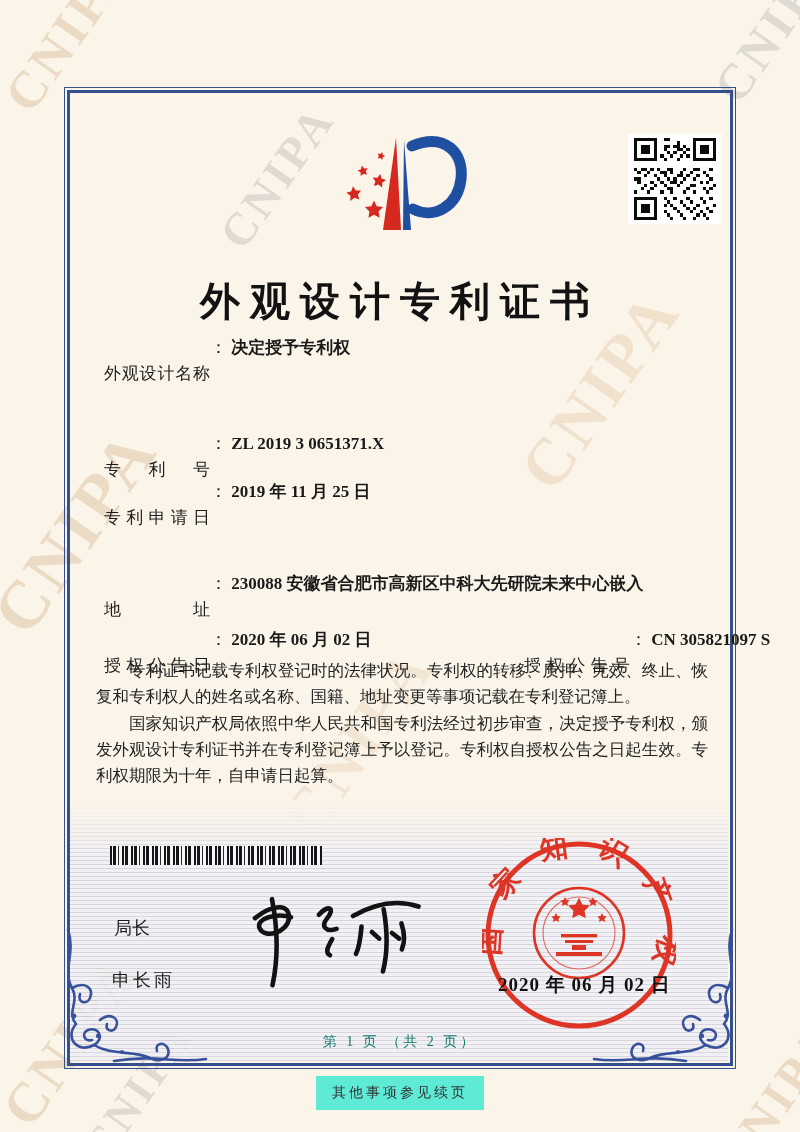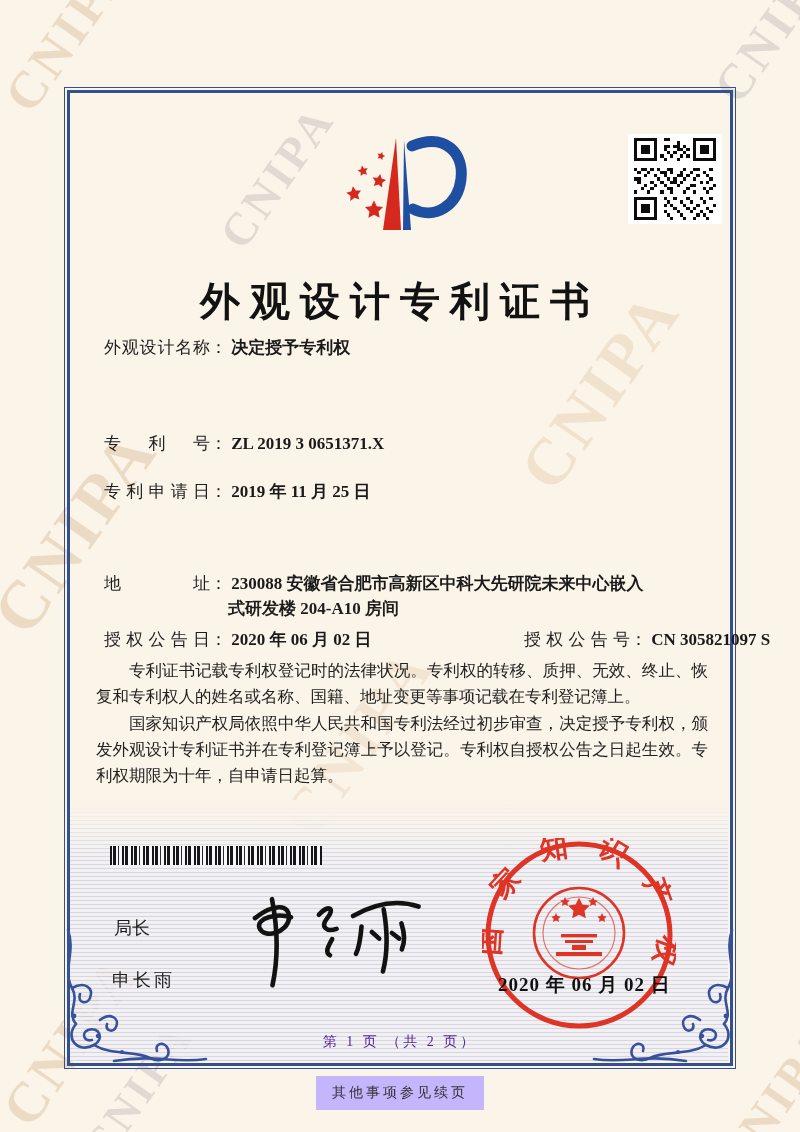--- a/index.html
+++ b/index.html
@@ -31,21 +31,21 @@
 
   .cert-no{position:absolute; left:104px; top:132px; font-size:18px; letter-spacing:2px;}
   .logo{position:absolute; left:330px; top:124px; width:142px; height:114px;}
   .qr{position:absolute; left:628px; top:134px; width:94px; height:90px; background:#fff; padding:4px; box-sizing:border-box;}
   .qr svg{width:100%; height:100%;}
   .title{
     position:absolute; left:0; top:238px; width:100%; text-align:center;
     font-size:40px; font-weight:bold; letter-spacing:10px; color:#121212;margin-top:36px;
   }
   .frow{position:absolute; left:104px; font-size:17px; white-space:nowrap;}
-  .flabel{display:inline-block; width:106px; text-align:justify; text-align-last:justify; vertical-align:top;}
+  .flabel{display:inline-block; width:106px; text-align:justify; text-align-last:justify; vertical-align:top;margin-top:26px;}
   .fvalue{font-weight:bold; color:#1a1a1a;}
   .addr2{position:absolute; left:228px; font-size:17px; font-weight:bold;}
   .grant2{position:absolute; left:420px; top:0; font-size:17px; white-space:nowrap;}
   .body-par{
     position:absolute; left:96px; top:658px; width:612px;
     font-size:16.5px; line-height:26px; text-align:justify; color:#222;
   }
   .body-par p{margin:0 0 1px 0; text-indent:2em;}
   .barcode{
     position:absolute; left:110px; top:846px; width:212px; height:19px;
@@ -55,24 +55,24 @@
       #15151a 15px 18px, #f6f6f6 18px 21px);
   }
   .sig-title{position:absolute; left:114px; top:916px; font-size:18px; font-family:"Liberation Sans",sans-serif;}
   .sig-name{position:absolute; left:112px; top:948px; font-size:18px; font-family:"Liberation Sans",sans-serif; letter-spacing:3px;margin-top:20px;}
   .signature{position:absolute; left:234px; top:884px; width:200px; height:104px;}
   .seal{position:absolute; left:482px; top:838px; width:194px; height:194px; opacity:.95;}
   .seal-date{
     position:absolute; left:498px; top:972px; width:180px; font-size:19px; font-weight:bold;
     letter-spacing:1px; color:#101010; white-space:nowrap;
   }
-  .page-info{position:absolute; left:0; top:1033px; width:100%; text-align:center; font-size:14px; letter-spacing:3px; color:#4c1d95;}
+  .page-info{position:absolute; left:0; top:1033px; width:100%; text-align:center; font-size:14px; letter-spacing:3px; color:#0f766e;}
   .note-box{
     position:absolute; left:50%; top:1076px; transform:translateX(-50%);
-    background:#c4b5fd; padding:8px 16px; font-size:14px; letter-spacing:3px; color:#333; white-space:nowrap;
+    background:#5eead4; padding:8px 16px; font-size:14px; letter-spacing:3px; color:#333; white-space:nowrap;
   }
 </style>
 </head>
 <body>
 
 <div class="page">
 
   <div class="wm tan" style="left:-22px; top:2px;    font-size:52px;">CNIPA</div>
   <div class="wm gray" style="left:196px; top:150px;  font-size:46px;">CNIPA</div>
   <div class="wm gray" style="left:688px; top:-4px;   font-size:50px;">CNIPA</div>
@@ -177,21 +177,20 @@
     <span class="fvalue">ZL 2019 3 0651371.X</span>
   </div>
   <div class="frow" style="top:480px;">
     <span class="flabel">专利申请日</span><span>：</span>
     <span class="fvalue">2019 年 11 月 25 日</span>
   </div>
   <div class="frow" style="top:572px;">
     <span class="flabel">地址</span><span>：</span>
     <span class="fvalue">230088 安徽省合肥市高新区中科大先研院未来中心嵌入</span>
   </div>
-  <div class="addr2" style="top:597px;">式研发楼 204-A10 房间</div>
   <div class="frow" style="top:628px;">
     <span class="flabel">授权公告日</span><span>：</span>
     <span class="fvalue">2020 年 06 月 02 日</span>
     <span class="grant2"><span class="flabel">授权公告号</span><span>：</span>
     <span class="fvalue">CN 305821097 S</span></span>
   </div>
 
   <div class="body-par">
     <p>专利证书记载专利权登记时的法律状况。专利权的转移、质押、无效、终止、恢复和专利权人的姓名或名称、国籍、地址变更等事项记载在专利登记簿上。</p>
     <p>国家知识产权局依照中华人民共和国专利法经过初步审查，决定授予专利权，颁发外观设计专利证书并在专利登记簿上予以登记。专利权自授权公告之日起生效。专利权期限为十年，自申请日起算。</p>

